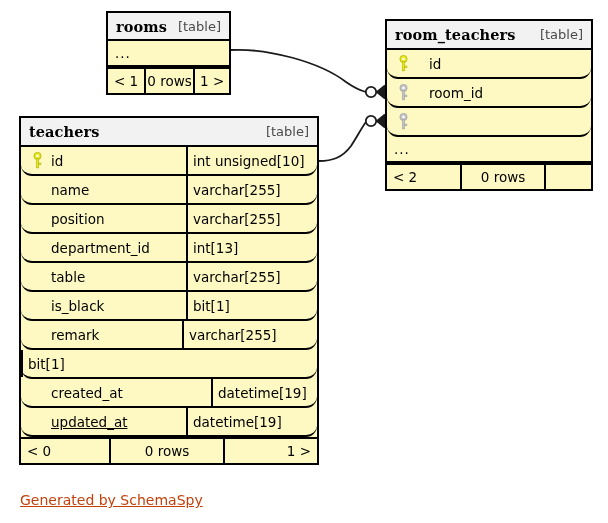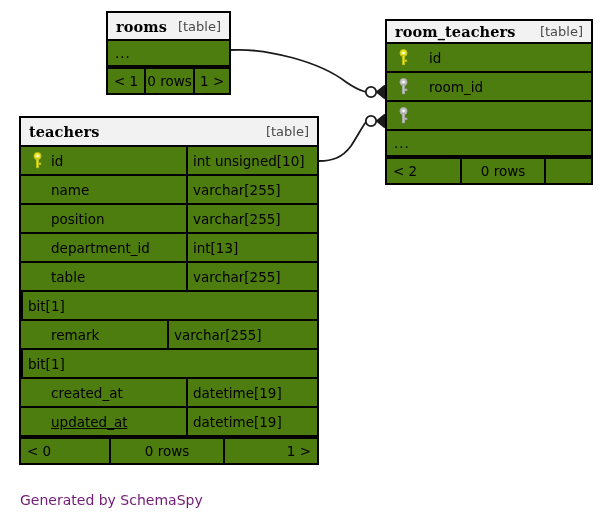--- a/index.html
+++ b/index.html
@@ -32,21 +32,21 @@
     width: 608px;
     height: 523px;
     pointer-events: none;
   }
 
   
   .table-box {
     position: absolute;
     box-sizing: border-box;
     border: 2px solid #000000;
-    background: #4d7c0f;
+    background: #fef9c3;
   }
 
   .tbl-header {
     box-sizing: border-box;
     background: #f2f2f2;
     border-bottom: 2px solid #000000;
     display: flex;
     align-items: center;
     justify-content: space-between;
     padding: 0 8px;
@@ -65,20 +65,21 @@
     white-space: nowrap;
     padding-left: 10px;
   }
 
   .row {
     box-sizing: border-box;
     display: flex;
     align-items: stretch;
     height: 29px;
     border-bottom: 2px solid #000000;
+    border-radius: 11px;
   }
   .row:last-child { border-bottom: none; }
 
   .cell-name {
     box-sizing: border-box;
     display: flex;
     align-items: center;
     padding-left: 6px;
     font-size: 13.5px;
     white-space: nowrap;
@@ -135,22 +136,23 @@
   .foot-left   { justify-content: flex-start; padding-left: 6px; }
   .foot-mid    { justify-content: center; border-left: 2px solid #000000; border-right: 2px solid #000000; }
   .foot-right  { justify-content: flex-end; padding-right: 6px; }
 
   
   #caption {
     position: absolute;
     left: 20px;
     top: 492px;
     font-size: 14px;
-    color: #701a75;
-    white-space: nowrap;
+    color: #c2410c;
+    white-space: nowrap;
+    text-decoration: underline;
   }
 
   
   .key-ico { display: block; }
 </style>
 </head>
 <body>
 
 <div id="canvas">
 
@@ -178,21 +180,21 @@
     </div>
     <div class="row-ellipsis">...</div>
     <div class="tbl-footer">
       <div class="foot-cell foot-left" style="width:36px;">&lt; 1</div>
       <div class="foot-cell foot-mid" style="flex:1;">0 rows</div>
       <div class="foot-cell" style="width:34px; justify-content:flex-start; padding-left:5px;">1 &gt;</div>
     </div>
   </div>
 
   <div class="table-box" style="left:385px; top:19px; width:208px;">
-    <div class="tbl-header" style="height:23px;">
+    <div class="tbl-header" style="height:29px;">
       <span class="tbl-name">room_teachers</span>
       <span class="tbl-tag">[table]</span>
     </div>
 
     <div class="row">
       <div class="cell-name" style="width:100%;">
         <span class="keyslot">
           <svg class="key-ico" width="11" height="17" viewBox="0 0 11 17" aria-hidden="true">
             <circle cx="5.5" cy="4" r="3.6" fill="#e8e81e" stroke="#b9b910" stroke-width="0.9"></circle>
             <circle cx="5.5" cy="4" r="1.3" fill="#ffffff"></circle>
@@ -287,37 +289,41 @@
 
     <div class="row">
       <div class="cell-name" style="width:165px;">
         <span class="keyslot"></span>
         <span class="colname">table</span>
       </div>
       <div class="cell-type" style="flex:1;">varchar[255]</div>
     </div>
 
     <div class="row">
+      <div class="cell-name" style="width:165px;">
+        <span class="keyslot"></span>
+        <span class="colname">is_black</span>
+      </div>
       <div class="cell-type" style="flex:1;">bit[1]</div>
     </div>
 
     <div class="row">
-      <div class="cell-name" style="width:146px;align-items:center;">
+      <div class="cell-name" style="width:161px;align-items:center;">
         <span class="keyslot"></span>
         <span class="colname">remark</span>
       </div>
       <div class="cell-type" style="flex:1;">varchar[255]</div>
     </div>
 
     <div class="row">
       <div class="cell-type" style="flex:1;">bit[1]</div>
     </div>
 
     <div class="row">
-      <div class="cell-name" style="width:165px;">
+      <div class="cell-name" style="width:190px;">
         <span class="keyslot"></span>
         <span class="colname">created_at</span>
       </div>
       <div class="cell-type" style="flex:1;">datetime[19]</div>
     </div>
 
     <div class="row">
       <div class="cell-name" style="width:165px;text-decoration:underline;">
         <span class="keyslot"></span>
         <span class="colname">updated_at</span>

